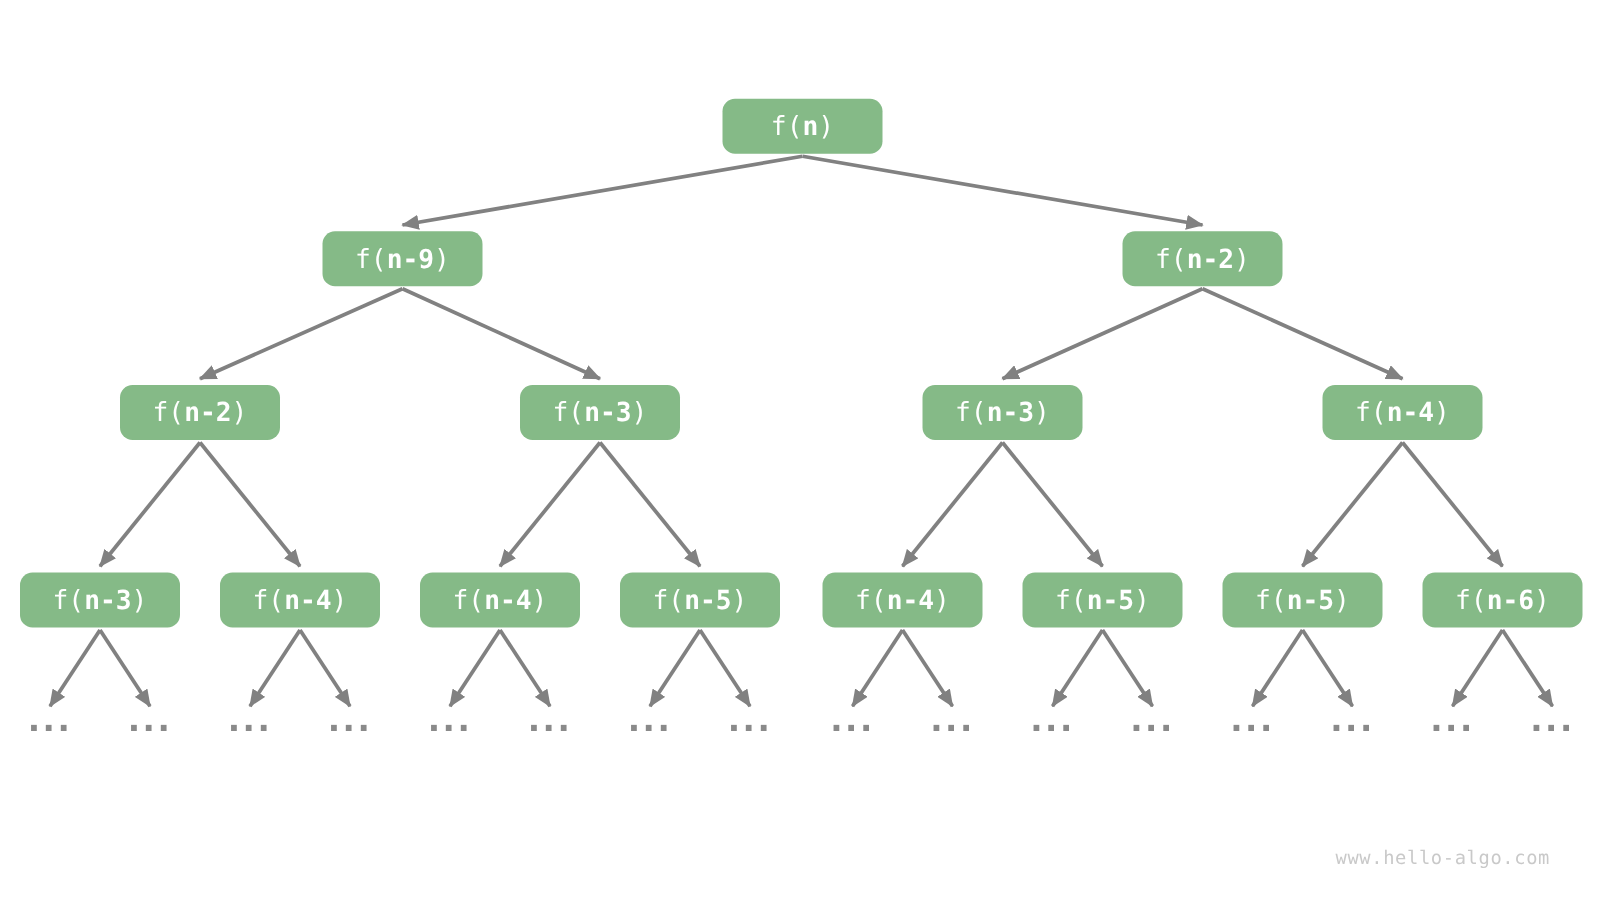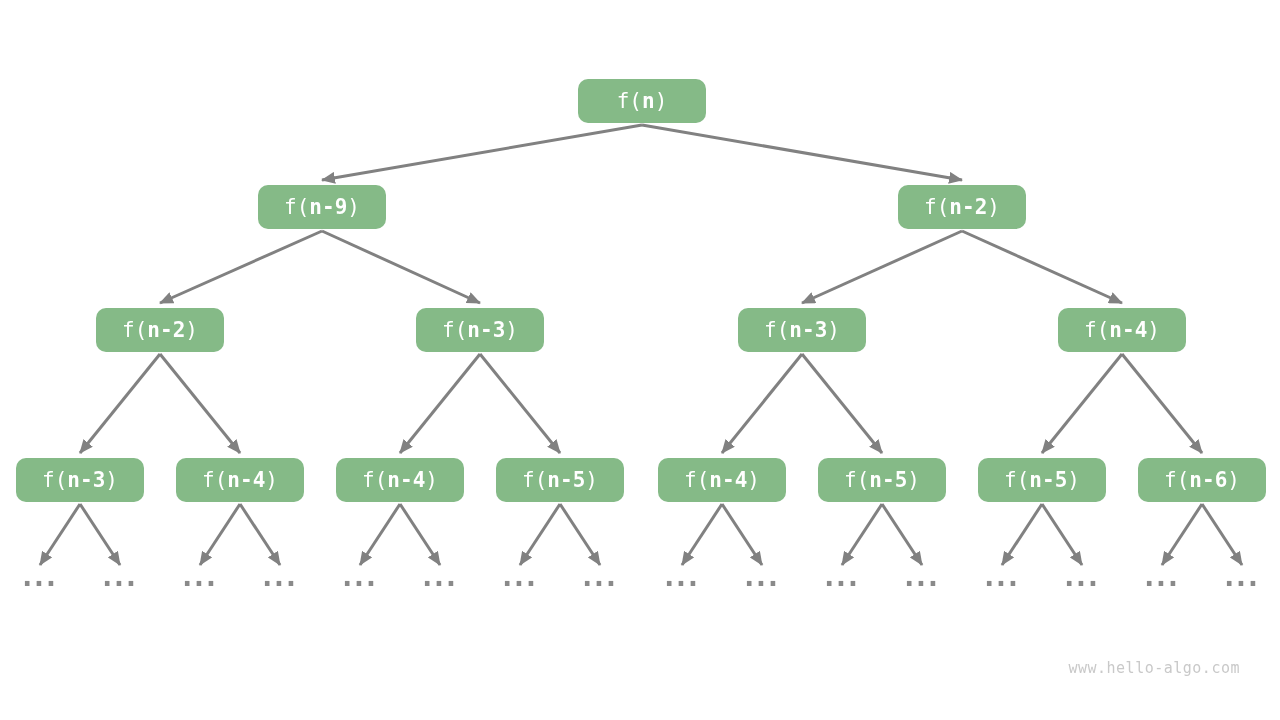--- a/index.html
+++ b/index.html
@@ -51,21 +51,21 @@
     font-family: "DejaVu Sans", sans-serif;
     font-weight: bold;
     font-size: 26px;
     line-height: 1;
     letter-spacing: 2px;
     white-space: nowrap;
   }
   .watermark {
     position: absolute;
     right: 40px;
-    bottom: 43px;
+    bottom: 25px;
     color: var(--watermark);
     font-family: "DejaVu Sans Mono", monospace;
     font-size: 15px;
     letter-spacing: 0.5px;
   }
 </style>
 </head>
 <body>
 
 <div class="canvas">

